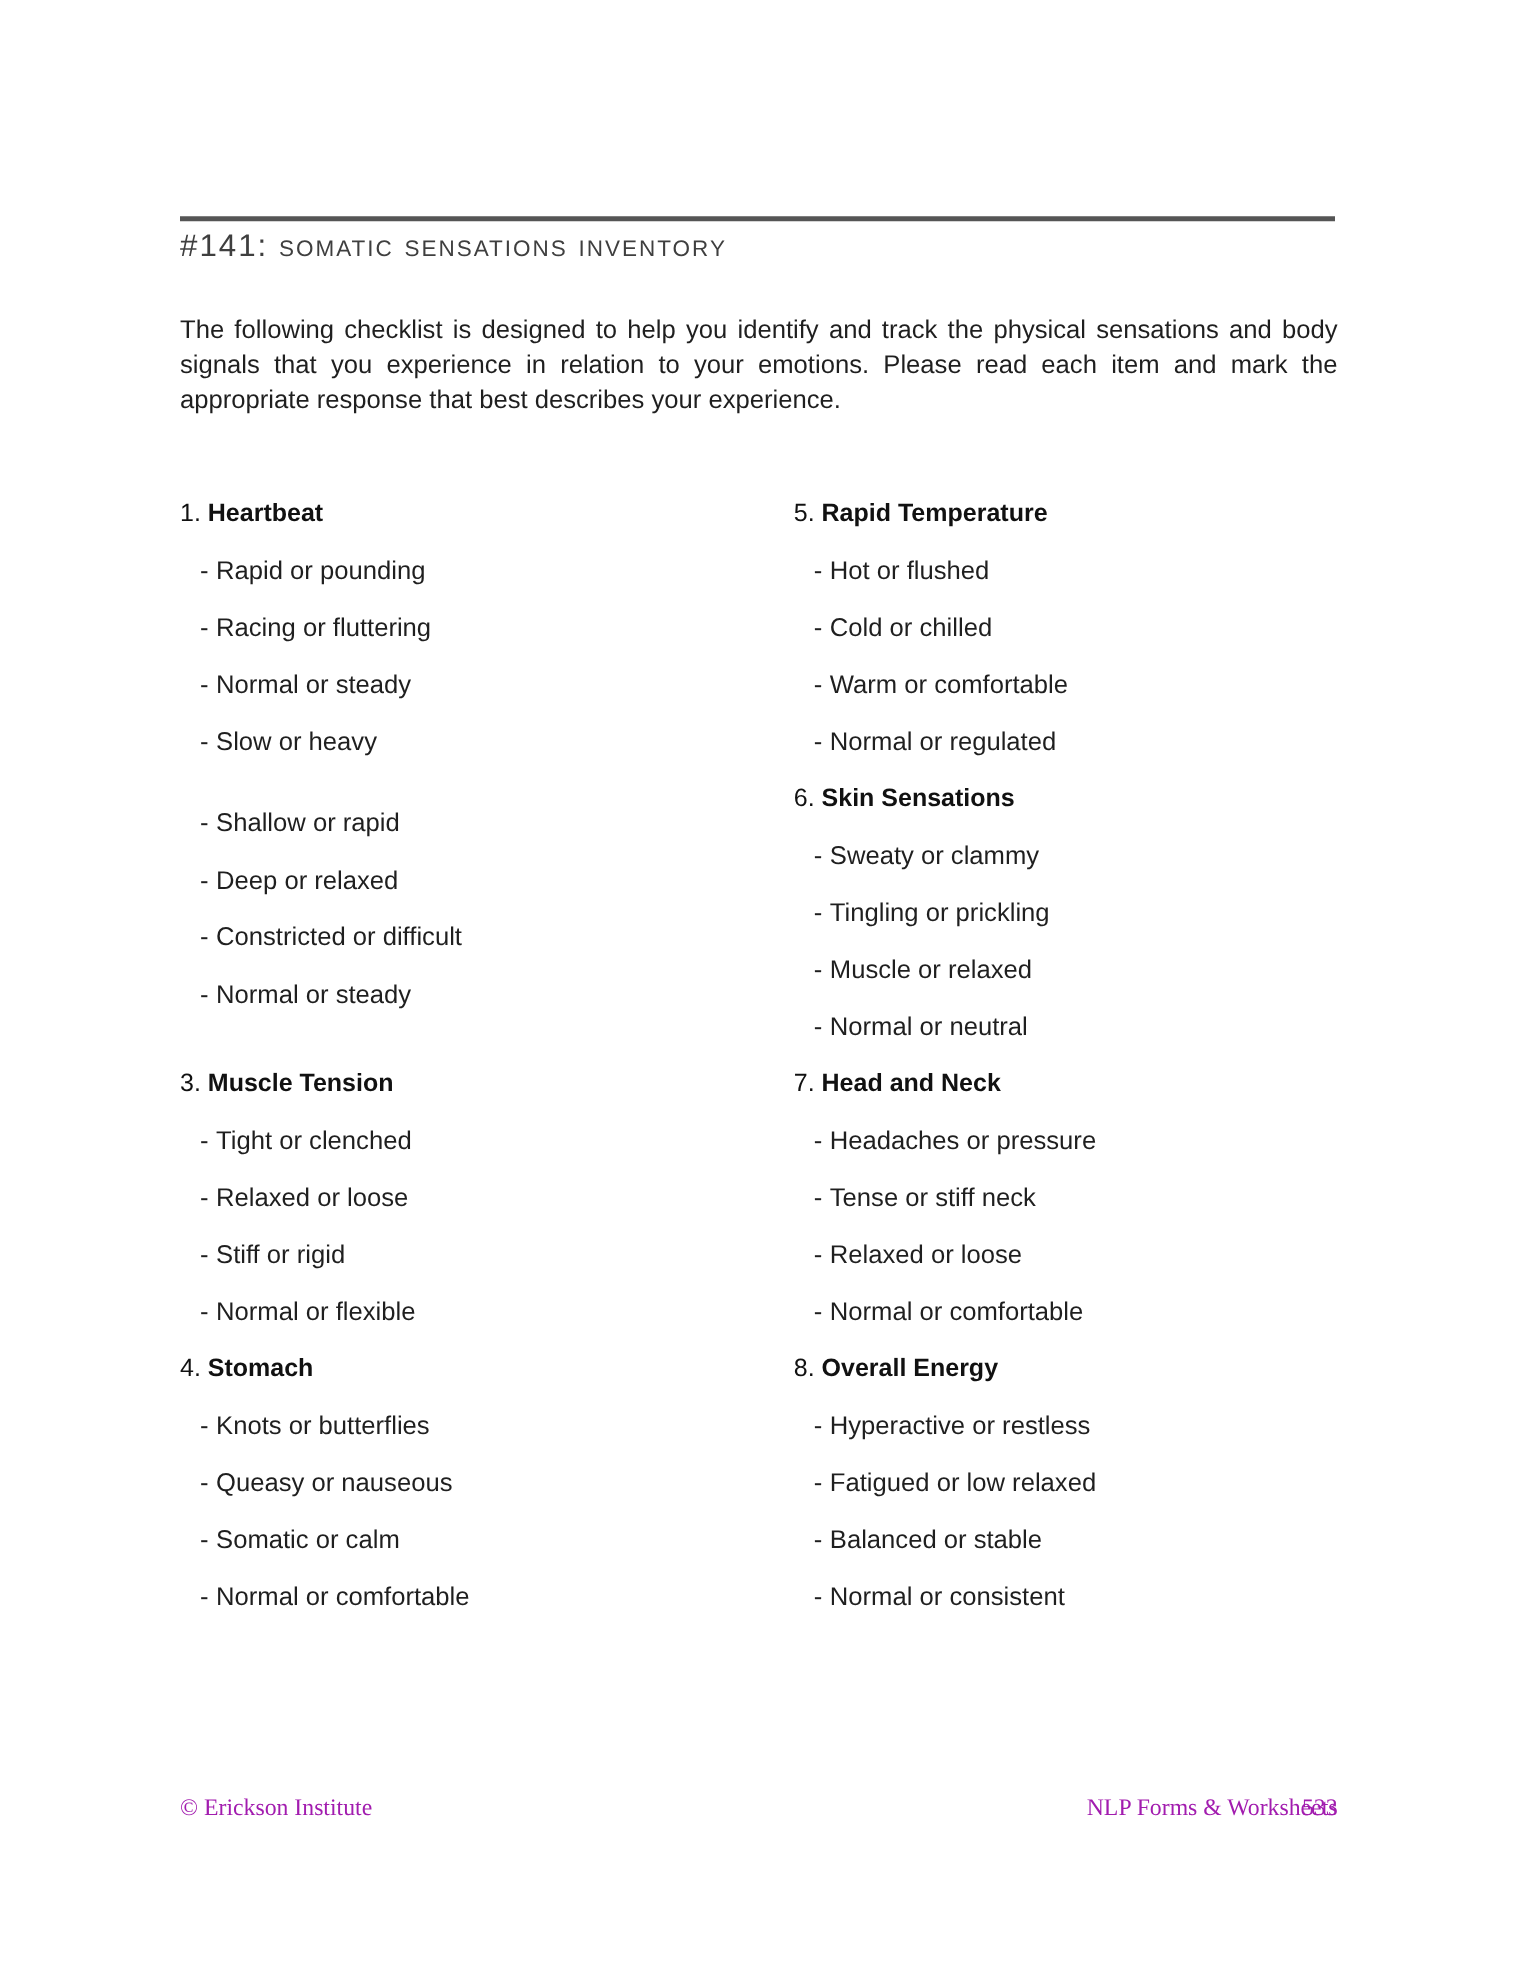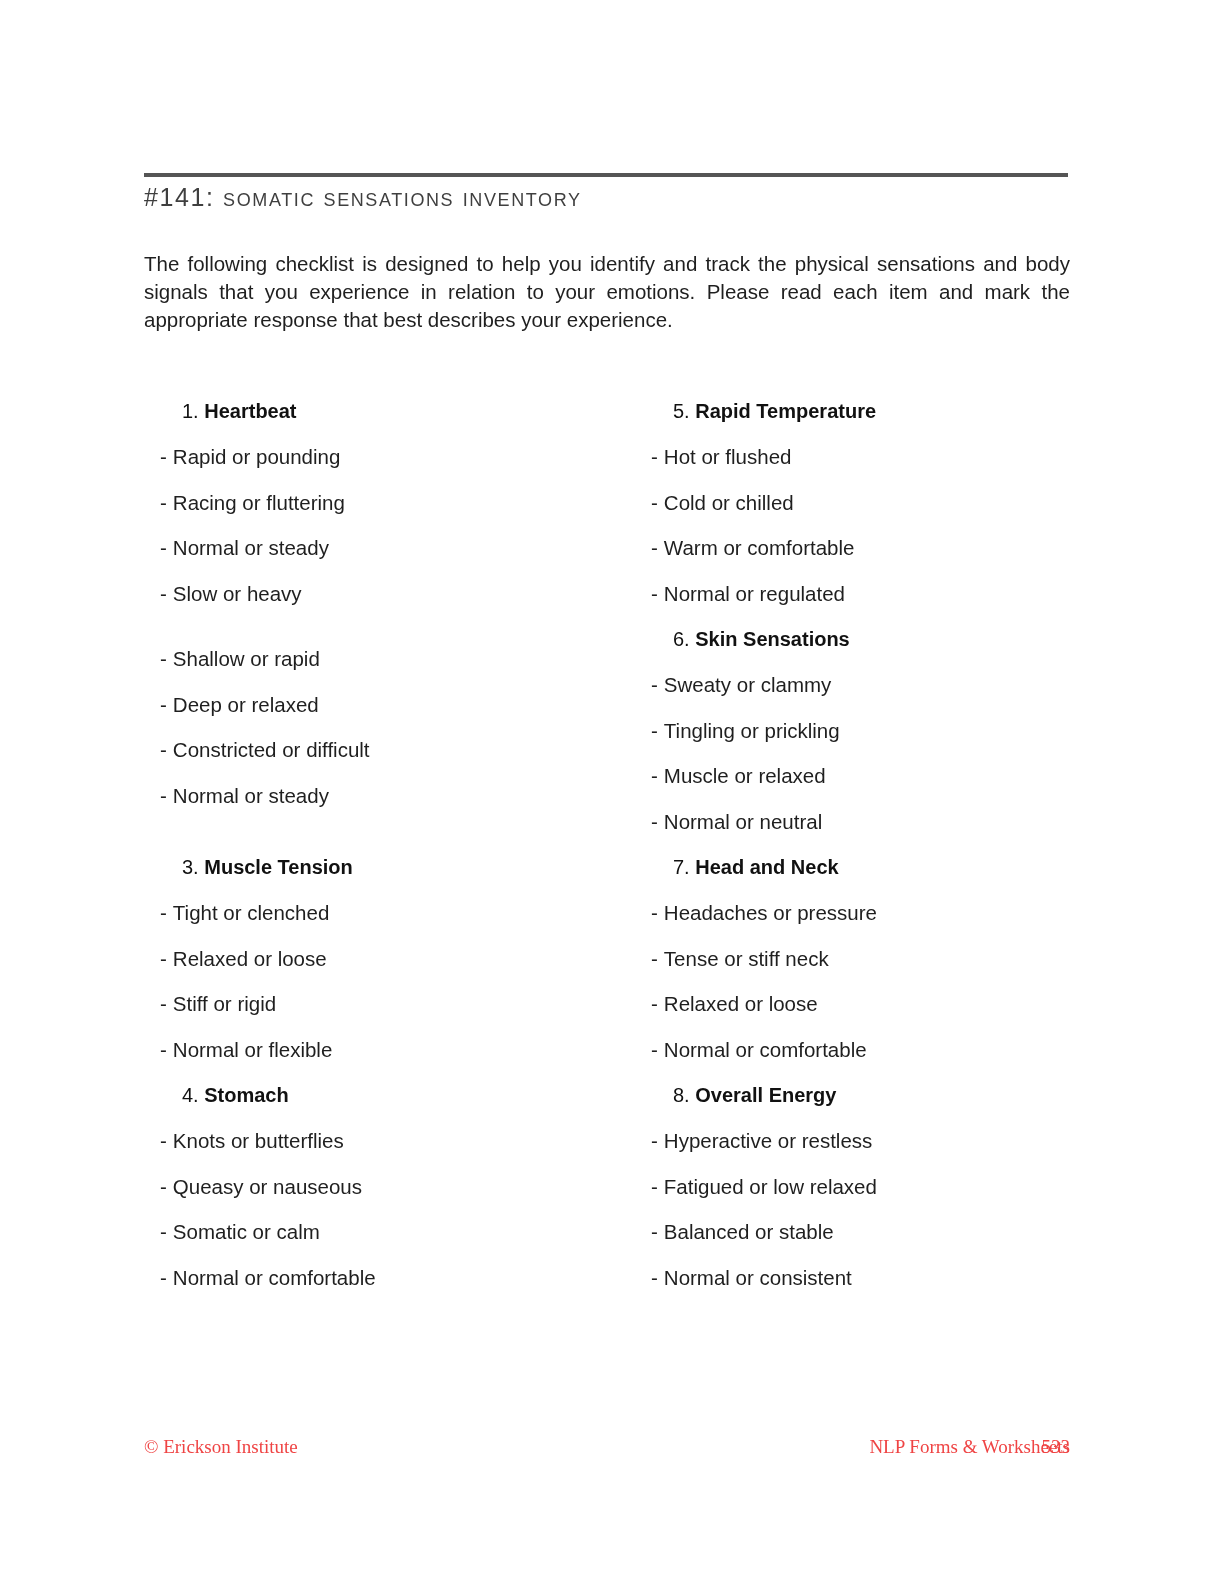--- a/index.html
+++ b/index.html
@@ -71,21 +71,20 @@
 
   .section {
     position: relative;
     height: 228px;
   }
   .section-heading {
     font-size: 20px;
     line-height: 26px;
     color: #111111;
     white-space: nowrap;
-    margin-left: 38px;
   }
   .section-num {
     font-weight: 400;
   }
   .section-name {
     font-weight: 700;
   }
   .option-list {
     list-style: none;
     margin: 0;
@@ -108,21 +107,21 @@
     color: #1f1f1f;
   }
 
   
   .footer {
     position: absolute;
     left: 144px;
     top: 1434px;
     width: 926px;
     height: 26px;
-    color: #ef4444;
+    color: #a21caf;
     font-family: "Liberation Serif", serif;
     font-size: 19px;
     line-height: 26px;
   }
   .footer-left   { position: absolute; left: 0;   top: 0; }
   .footer-center { position: absolute; left: 0;   top: 0; width: 926px; text-align: right; }
   .footer-right  { position: absolute; right: 0;  top: 0; }
 </style>
 </head>
 <body>

